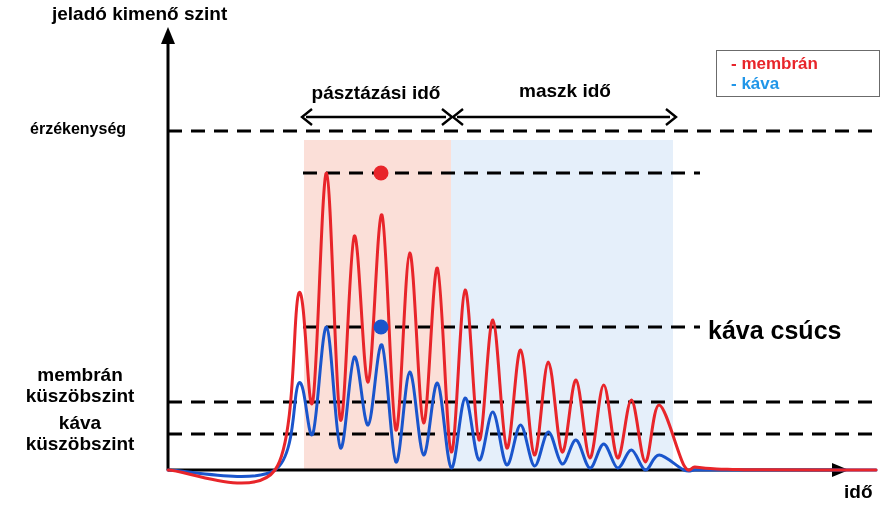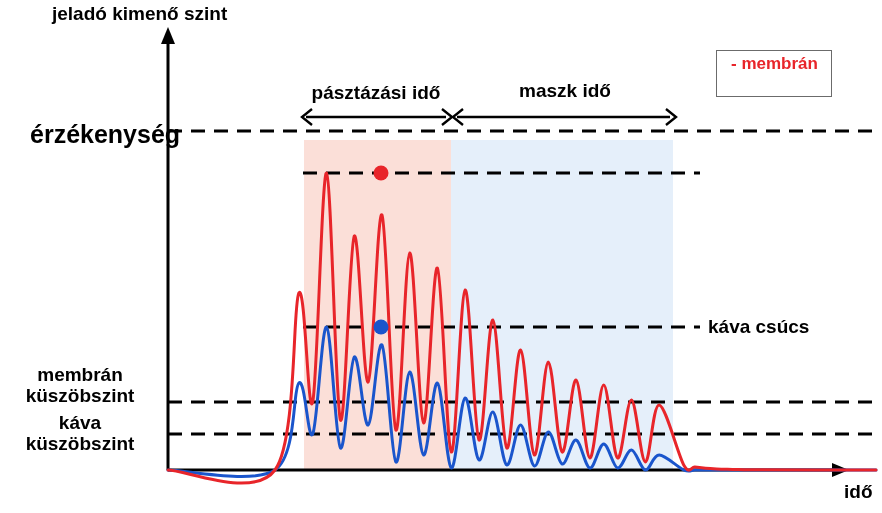--- a/index.html
+++ b/index.html
@@ -41,31 +41,31 @@
   }
   #x-axis-title {
     left: 812px;
     top: 481px;
     font-size: 19px;
     margin-left: 32px;
   }
   #sensitivity-label {
     left: 30px;
     top: 120px;
-    font-size: 25px;
+    font-size: 16px;
   }
   #membrane-peak-label {
     left: 708px;
     top: 163px;
     font-size: 19px;
   }
   #coffee-peak-label {
     left: 708px;
     top: 316px;
-    font-size: 19px;
+    font-size: 25px;
   }
   #membrane-threshold-label {
     left: 0px;
     top: 364px;
     width: 160px;
     font-size: 19px;
   }
   #coffee-threshold-label {
     left: 0px;
     top: 412px;
@@ -82,21 +82,21 @@
     left: 470px;
     top: 80px;
     width: 190px;
     font-size: 19px;
   }
 
   #legend-box {
     position: absolute;
     left: 716px;
     top: 50px;
-    width: 116px;
+    width: 164px;
     height: 47px;
     border: 1px solid #6b6b6b;
     background: #ffffff;
     box-sizing: border-box;
     padding: 3px 0 0 14px;
   }
   .legend-row {
     font-family: "Liberation Sans", sans-serif;
     font-weight: bold;
     font-size: 17px;
@@ -171,15 +171,19 @@
 
   <div class="lbl lbl-center" id="mask-time-label">maszk idő</div>
 
   <div class="lbl lbl-center" id="scan-time-label">pásztázási idő</div>
 
   <div id="legend-box">
     <div class="legend-row" style="color: rgb(232, 37, 42);">
       <span>-</span>
       <span>membrán</span>
     </div>
+    <div class="legend-row" style="color: rgb(33, 150, 232);">
+      <span>-</span>
+      <span>káva</span>
+    </div>
   </div>
 
 </div>
 
 </body></html>

